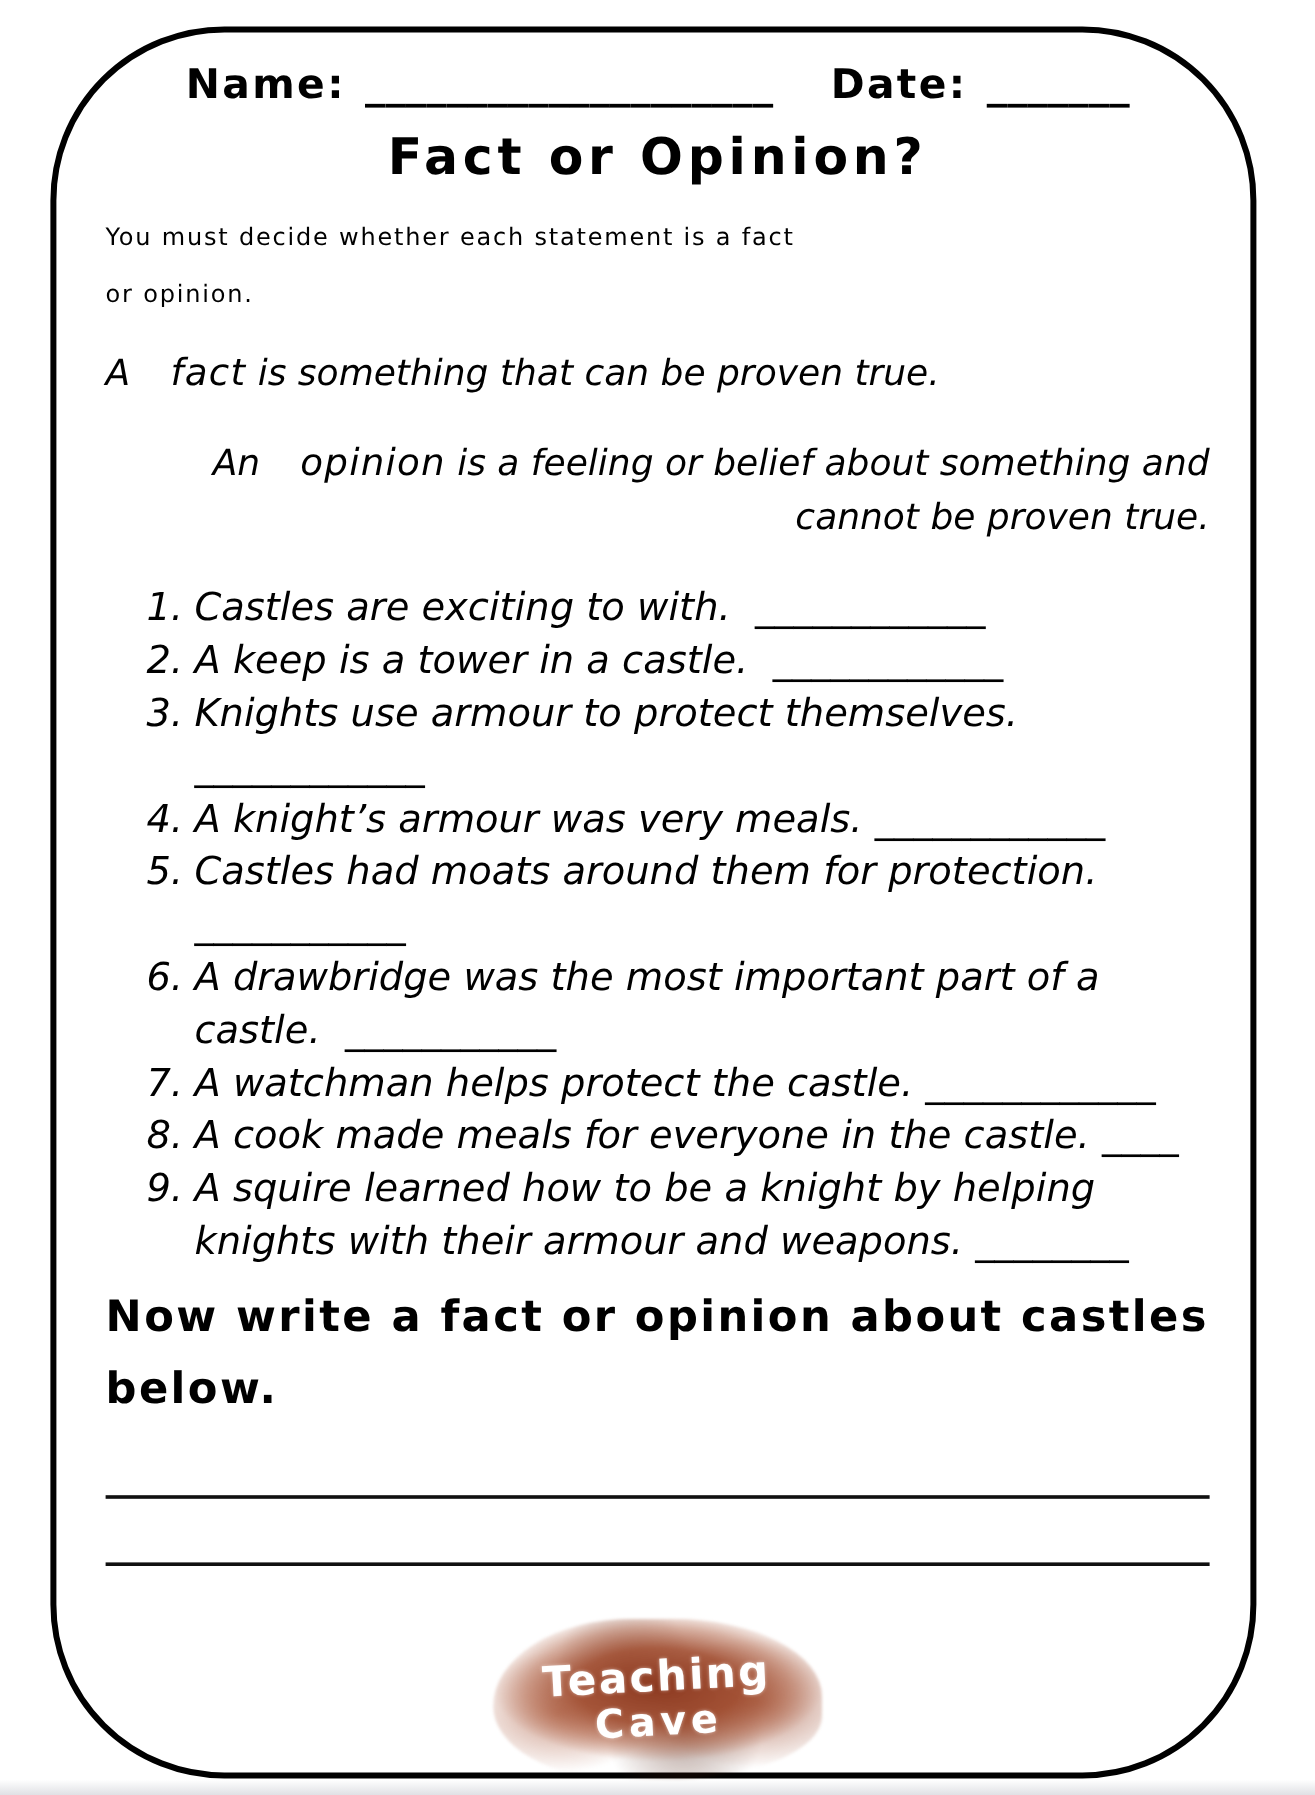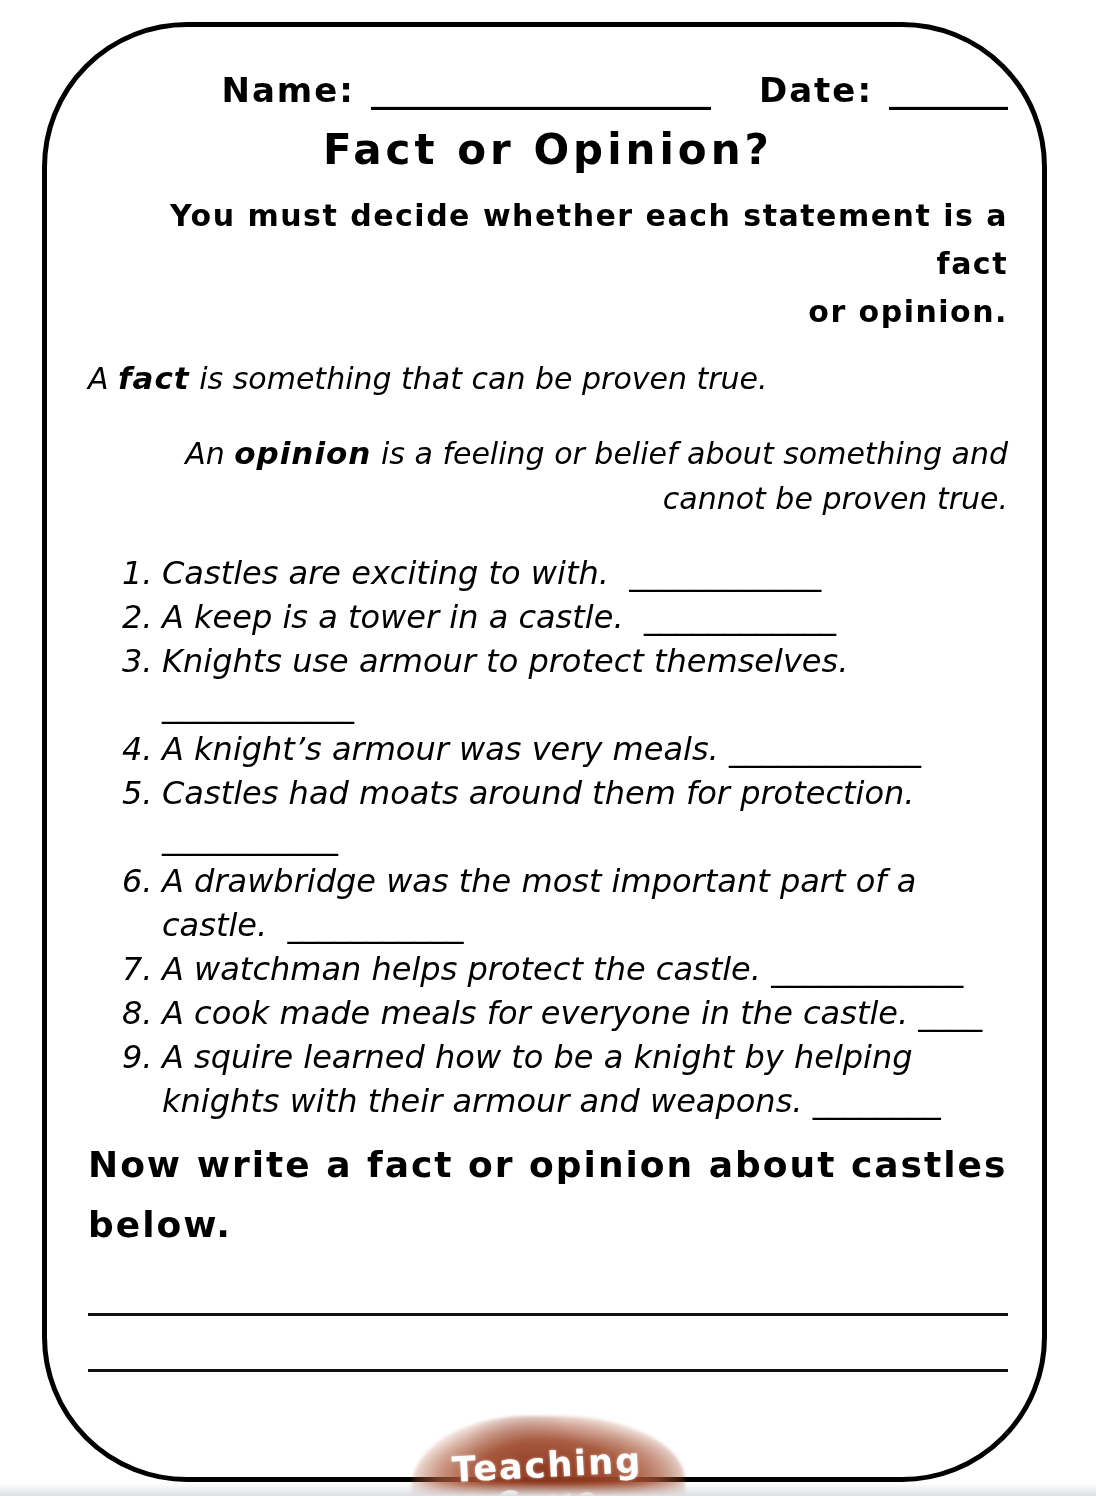--- a/index.html
+++ b/index.html
@@ -17,58 +17,58 @@
     left: 42px; top: 22px;
     width: 1005px; height: 1460px;
     border: 5px solid #000;
     border-radius: 145px;
     background: #fff;
     padding: 20px 34px 0 41px;
   }
   
   .name-row {
     display: flex;
-    justify-content: flex-end;
+    justify-content: center;
     align-items: flex-end;
     gap: 16px;
     font-size: 34px;
     font-weight: bold;
     letter-spacing: 2px;
     line-height: 48px;
     white-space: nowrap;
   }
-  .blank { font-weight: bold; letter-spacing: 0; margin-top: 19px; }
+  .blank { font-weight: bold; letter-spacing: 0; }
   .date-label { margin-left: 32px; }
   
   .title {
     margin-top: 8px;
     text-align: center;
     font-size: 42px;
     font-weight: bold;
     letter-spacing: 4px;
     line-height: 56px;
   }
   
   .subtitle {
     margin-top: 14px;
-    text-align: right;
-    font-size: 30px;
-    font-weight: bold;
+    text-align: left;
+    font-size: 20px;
+    font-weight: normal;
     letter-spacing: 1.5px;
     line-height: 48px;
     white-space: pre-line;
   }
   
   .def {
     font-size: 30px;
     font-style: italic;
     line-height: 45px;
     white-space: pre-line;
   }
-  .def .term { font-weight: bold; font-size: 31px; letter-spacing: 1px; }
+  .def .term { font-weight: normal; font-size: 31px; letter-spacing: 1px; margin-left: 24px; }
   .def-fact { margin-top: 20px; }
   .def-opinion { margin-top: 22px; text-align: right; }
   
   .list { margin-top: 26px; font-size: 32px; font-style: italic; }
   .list .row { display: flex; align-items: flex-start; }
   .list .num {
     flex: 0 0 40px;
     margin-left: 34px;
     line-height: 44px;
   }

